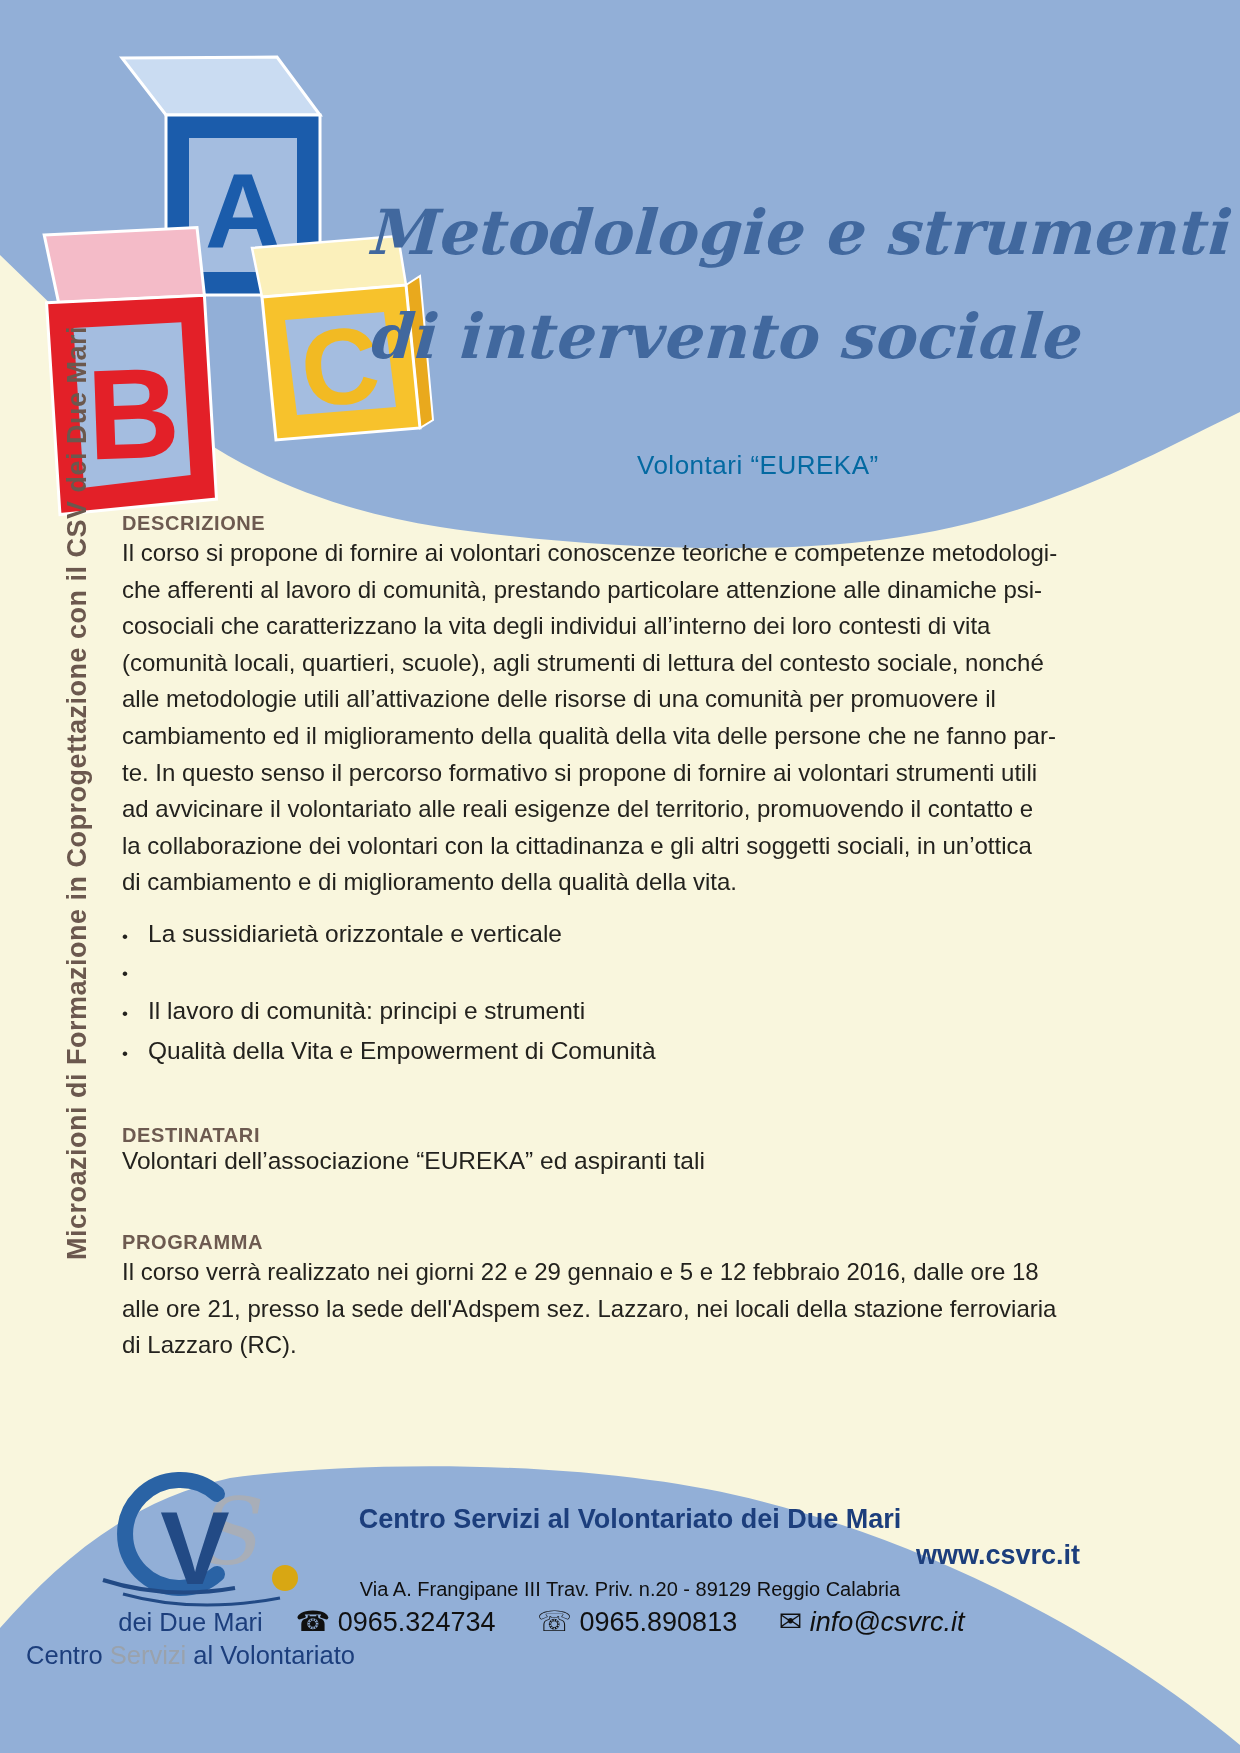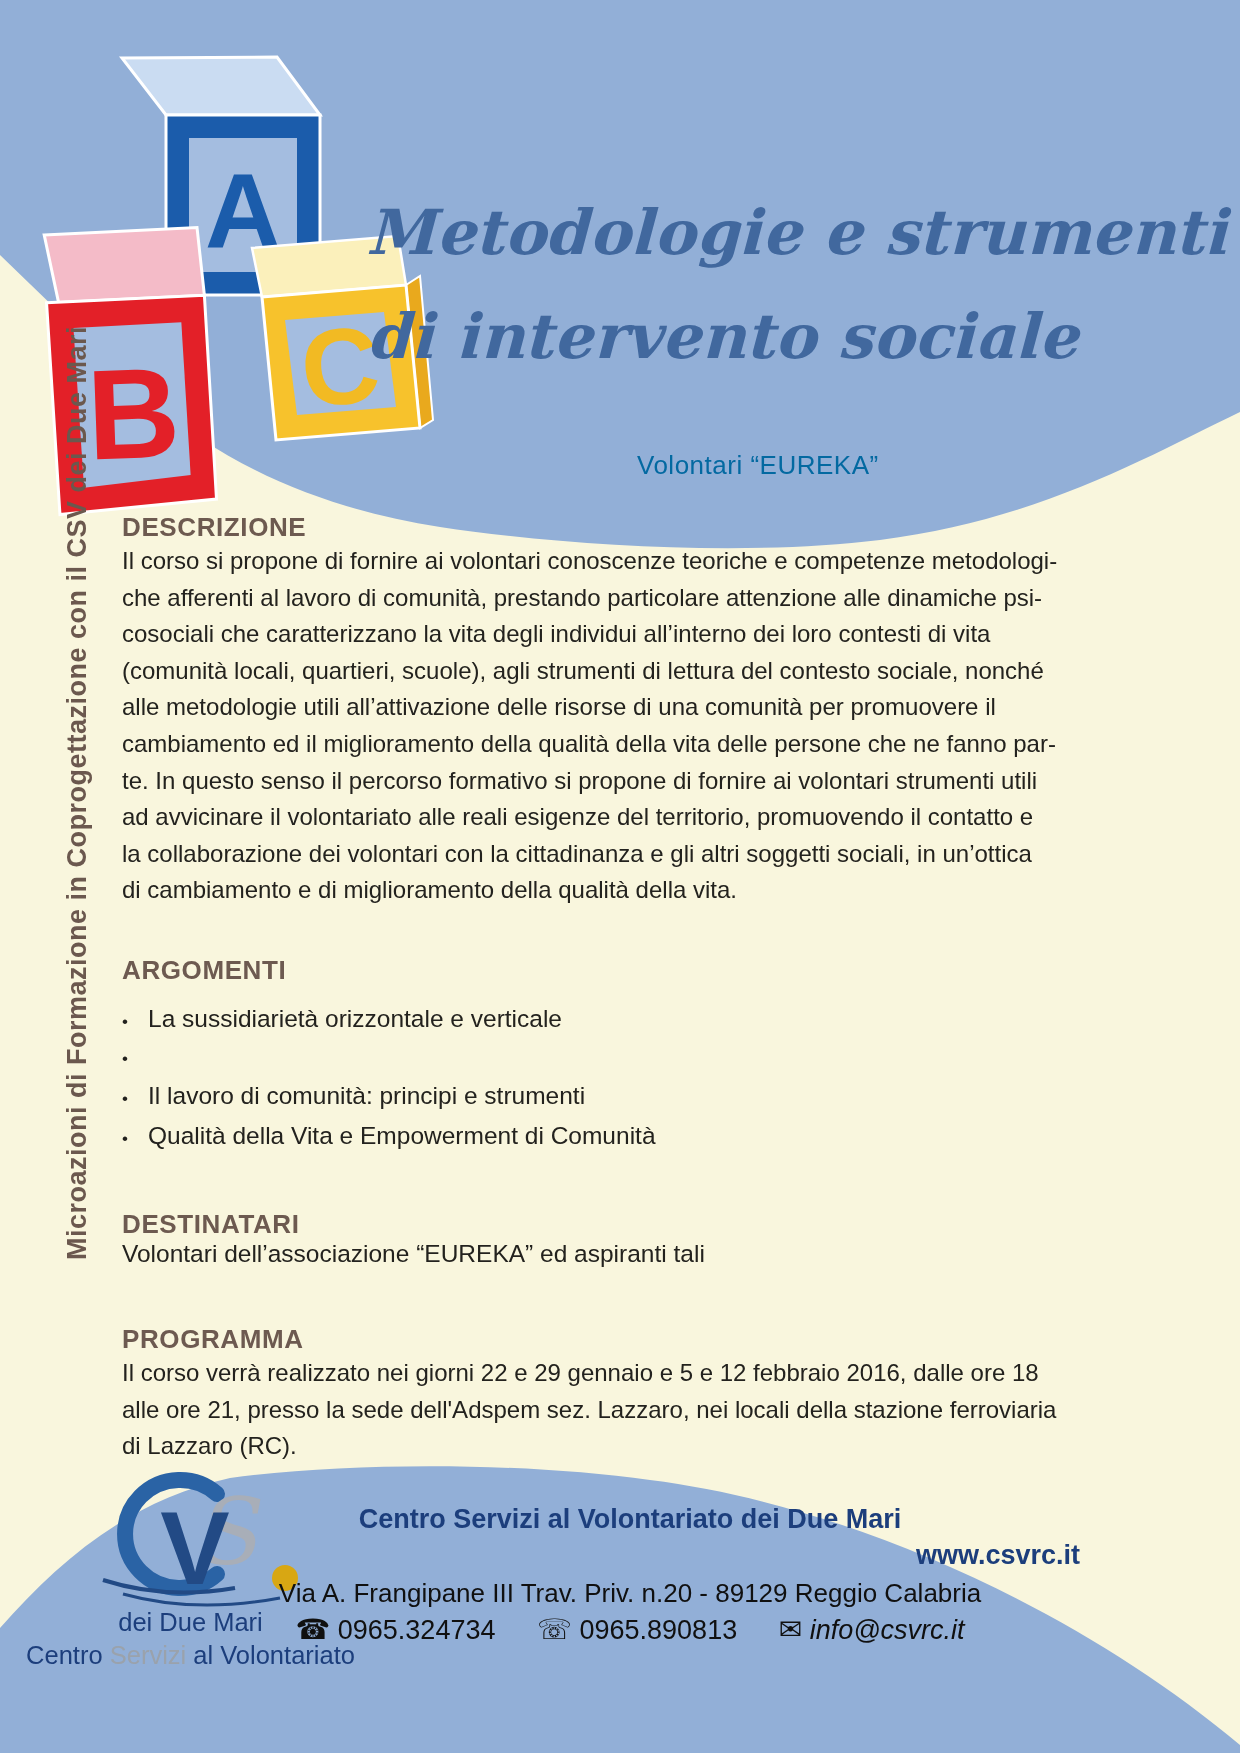--- a/index.html
+++ b/index.html
@@ -28,40 +28,40 @@
   .sidebar-vertical{
     position:absolute;left:48px;top:398px;height:862px;width:58px;
     writing-mode:vertical-rl;transform:rotate(180deg);
     font-size:27px;font-weight:bold;color:#6b584e;letter-spacing:.5px;
     text-align:center;line-height:58px;white-space:nowrap;
   }
 
   
   .content{position:absolute;left:122px;top:512px;width:963px;color:#23221e;}
   .sec-heading{
-    font-size:26px;font-weight:bold;color:#6d5a50;letter-spacing:.6px;
+    font-size:20px;font-weight:bold;color:#6d5a50;letter-spacing:.6px;
   }
   .body-text{
     font-size:24px;line-height:36.6px;white-space:pre-line;
   }
   .arg-list{margin-top:14px;}
   .arg-item{display:flex;align-items:baseline;line-height:37px;font-size:24.5px;}
   .arg-item .dot{width:26px;flex:0 0 26px;font-size:17px;color:#23221e;}
   .dest-text{font-size:24.5px;}
   .mt-argomenti{margin-top:46px;}
   .mt-destinatari{margin-top:52px;}
   .mt-programma{margin-top:56px;}
 
   
   .footer-contact{
     position:absolute;left:180px;top:1504px;width:900px;text-align:center;
   }
   .footer-org{font-size:27px;font-weight:bold;color:#1c3e7c;white-space:nowrap;}
   .footer-www{font-size:27px;font-weight:bold;color:#1c3e7c;margin-top:5px;text-align:right;}
-  .footer-address{font-size:26px;color:#101010;margin-top:7px;white-space:nowrap;}
+  .footer-address{font-size:20px;color:#101010;margin-top:7px;white-space:nowrap;}
   .footer-phoneline{font-size:27px;color:#101010;margin-top:4px;white-space:nowrap;}
   .footer-phoneline .icon{font-size:28px;}
   .footer-phoneline .gap{display:inline-block;width:34px;}
   .footer-email{font-style:italic;}
   .logo-caption{
     position:absolute;left:18px;top:1606px;width:345px;text-align:center;
     font-size:25.5px;color:#1c3e7c;line-height:33px;
   }
   .logo-caption .gray{color:#9aa2ac;}
 </style>
@@ -110,21 +110,20 @@
 che afferenti al lavoro di comunità, prestando particolare attenzione alle dinamiche psi-
 cosociali che caratterizzano la vita degli individui all’interno dei loro contesti di vita
 (comunità locali, quartieri, scuole), agli strumenti di lettura del contesto sociale, nonché
 alle metodologie utili all’attivazione delle risorse di una comunità per promuovere il
 cambiamento ed il miglioramento della qualità della vita delle persone che ne fanno par-
 te. In questo senso il percorso formativo si propone di fornire ai volontari strumenti utili
 ad avvicinare il volontariato alle reali esigenze del territorio, promuovendo il contatto e
 la collaborazione dei volontari con la cittadinanza e gli altri soggetti sociali, in un’ottica
 di cambiamento e di miglioramento della qualità della vita.</div>
 
-    <div class="sec-heading mt-argomenti">ARGOMENTI</div>
     <div class="arg-list">
       <div class="arg-item">
         <span class="dot">•</span>
         <span>La sussidiarietà orizzontale e verticale</span>
       </div>
       <div class="arg-item">
         <span class="dot">•</span>
       </div>
       <div class="arg-item">
         <span class="dot">•</span>

